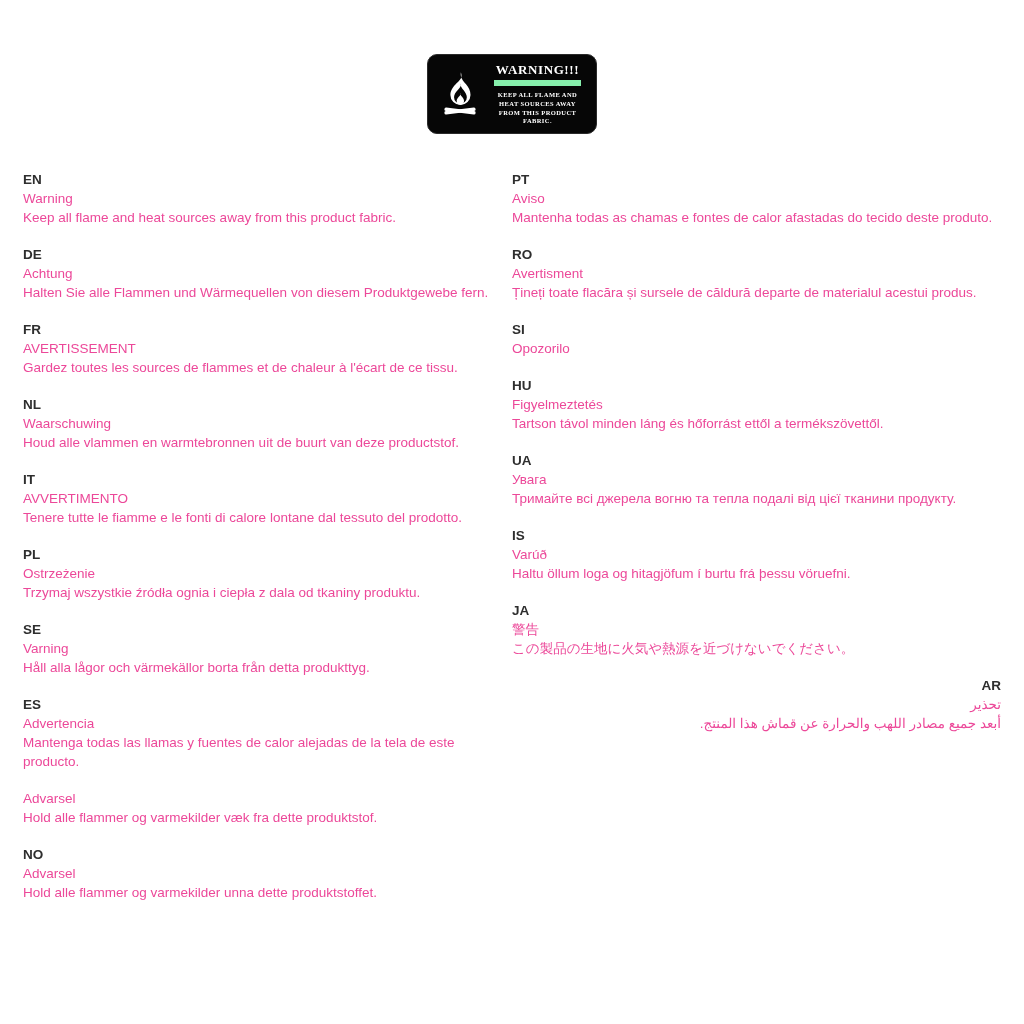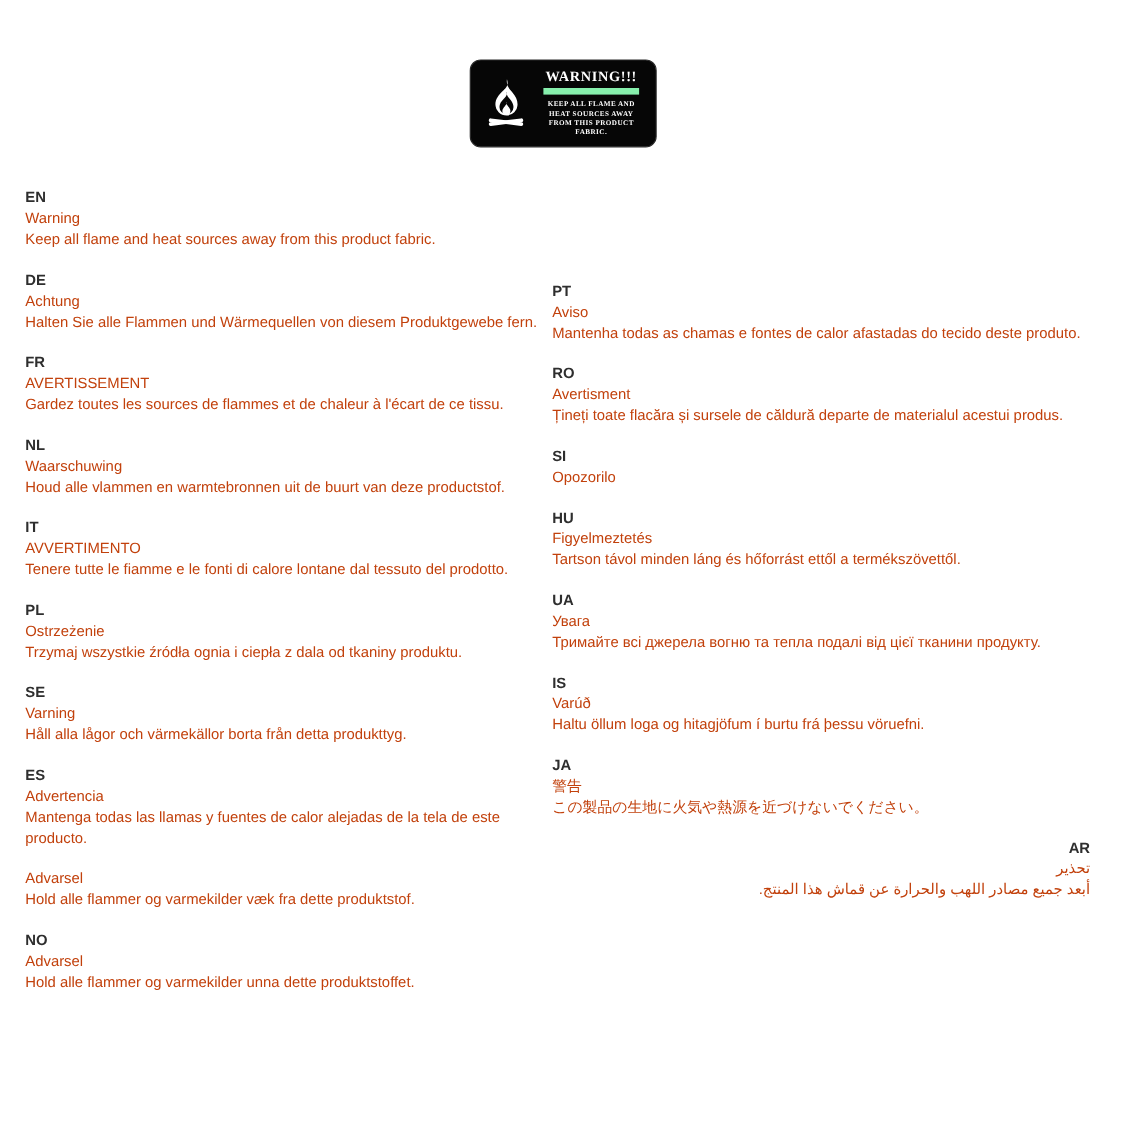--- a/index.html
+++ b/index.html
@@ -70,42 +70,41 @@
     white-space: nowrap;
   }
 
   
   .columns {
     position: absolute;
     top: 170px;
     left: 23px;
     width: 978px;
     display: flex;
-    gap: 11px;
-    align-items: center;
+    gap: 21px;
   }
   .col {
     display: flex;
     flex-direction: column;
   }
   .col-left  { width: 468px; }
   .col-right { width: 489px; }
 
   .entry { margin-bottom: 18px; }
   .entry .code {
     font-weight: bold;
     font-size: 13.5px;
     line-height: 19px;
     color: #2e2e2e;
   }
   .entry .title,
   .entry .body {
     font-size: 13.5px;
     line-height: 19px;
-    color: #c2410c;
+    color: #ec4899;
   }
   .entry.rtl {
     direction: rtl;
     text-align: right;
   }
 </style>
 </head>
 <body>
 
 <div class="page">

